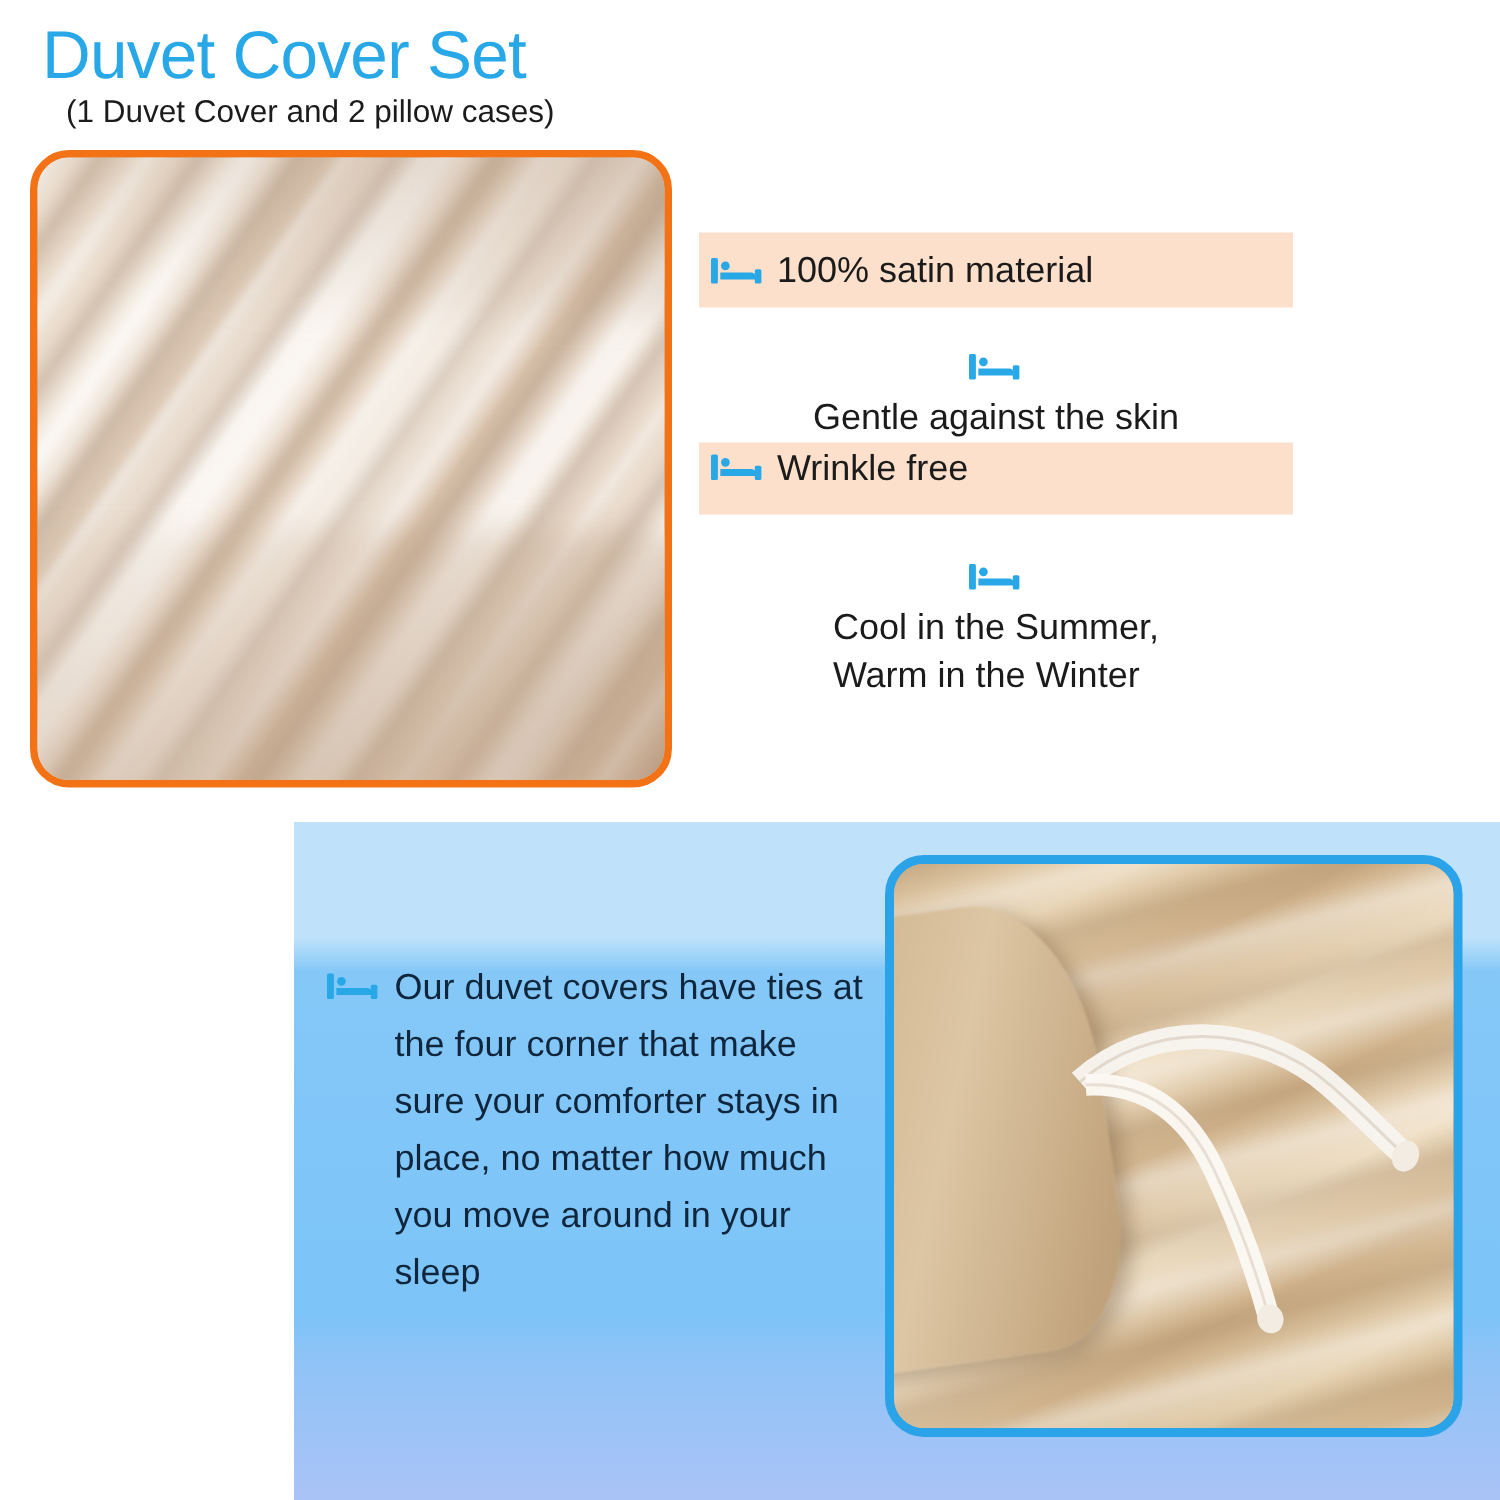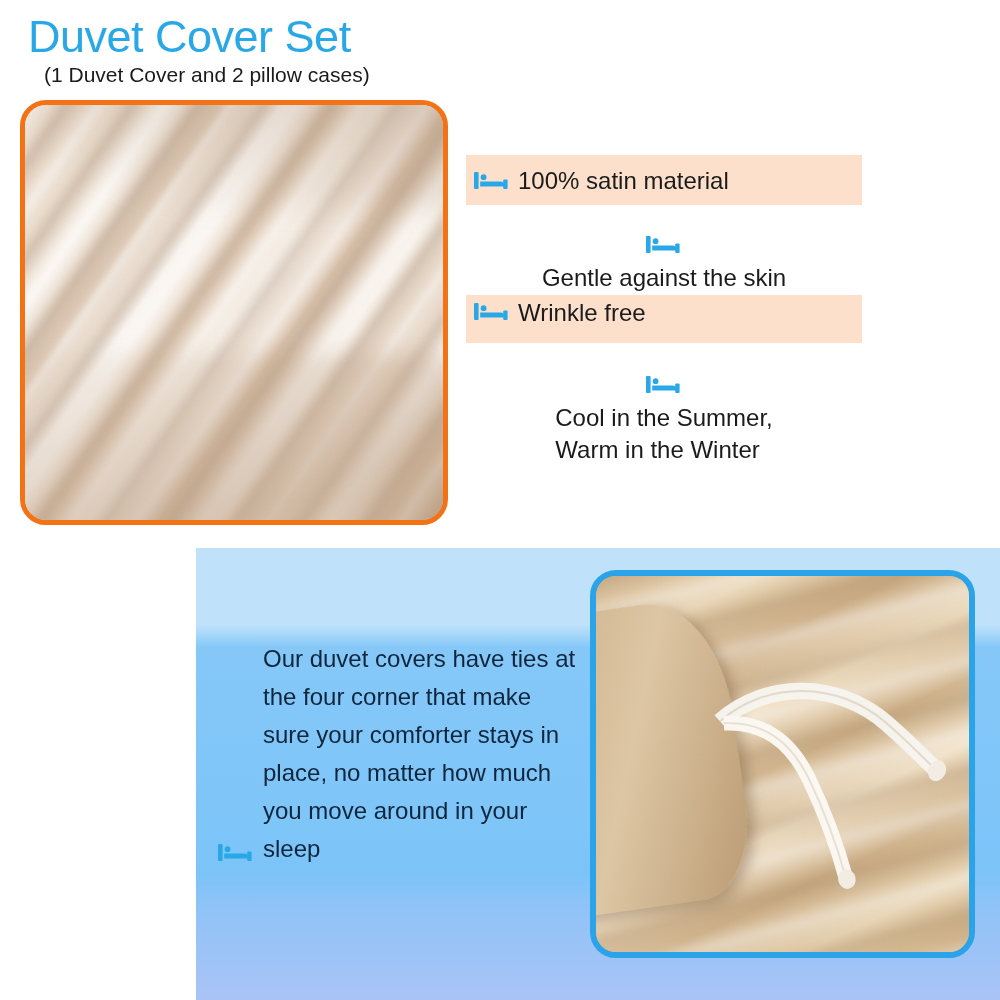--- a/index.html
+++ b/index.html
@@ -153,21 +153,21 @@
       #7cc4f8 72%,
       #8fc3f7 79%,
       #aac3f6 100%);
   }
   #tie-text-block {
     position: absolute;
     left: 218px;
     top: 640px;
     width: 360px;
     display: flex;
-    align-items: flex-end;
+    align-items: flex-start;
   }
   #tie-text-block .bed-icon {
     margin-top: 7px;
     margin-left: 0;
     margin-right: 11px;
   }
   #tie-text {
     font-size: 24px;
     line-height: 38px;
     color: #10263d;

